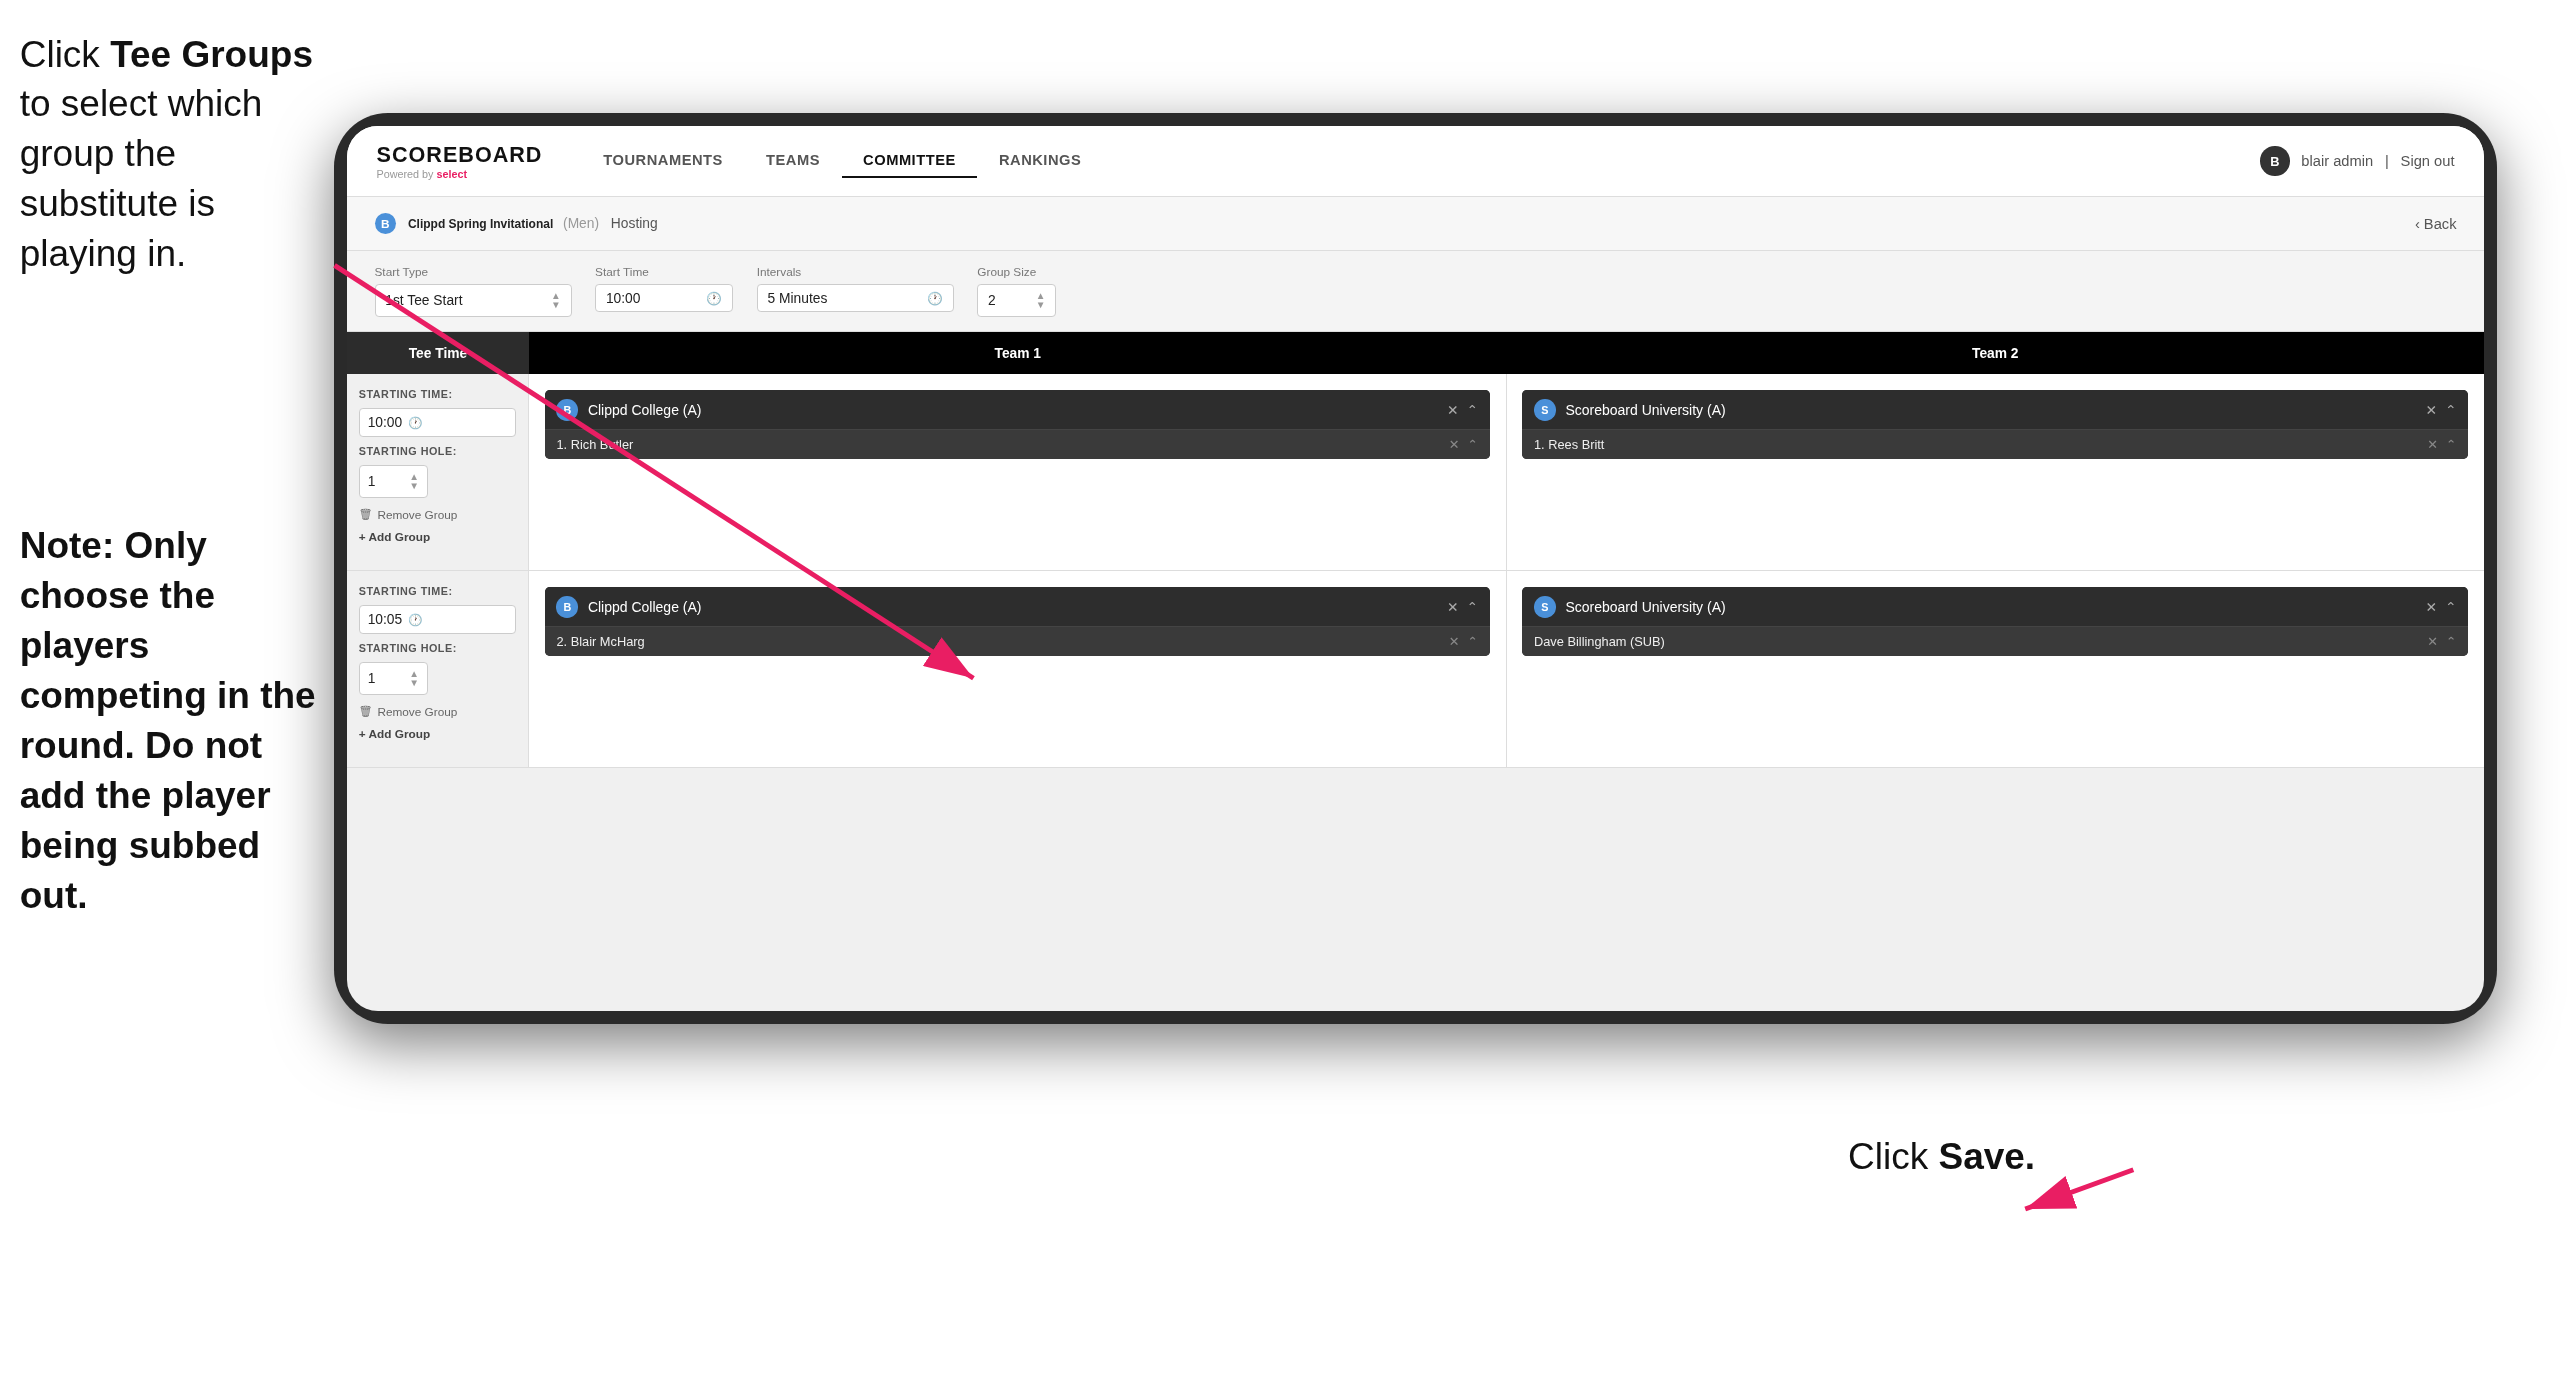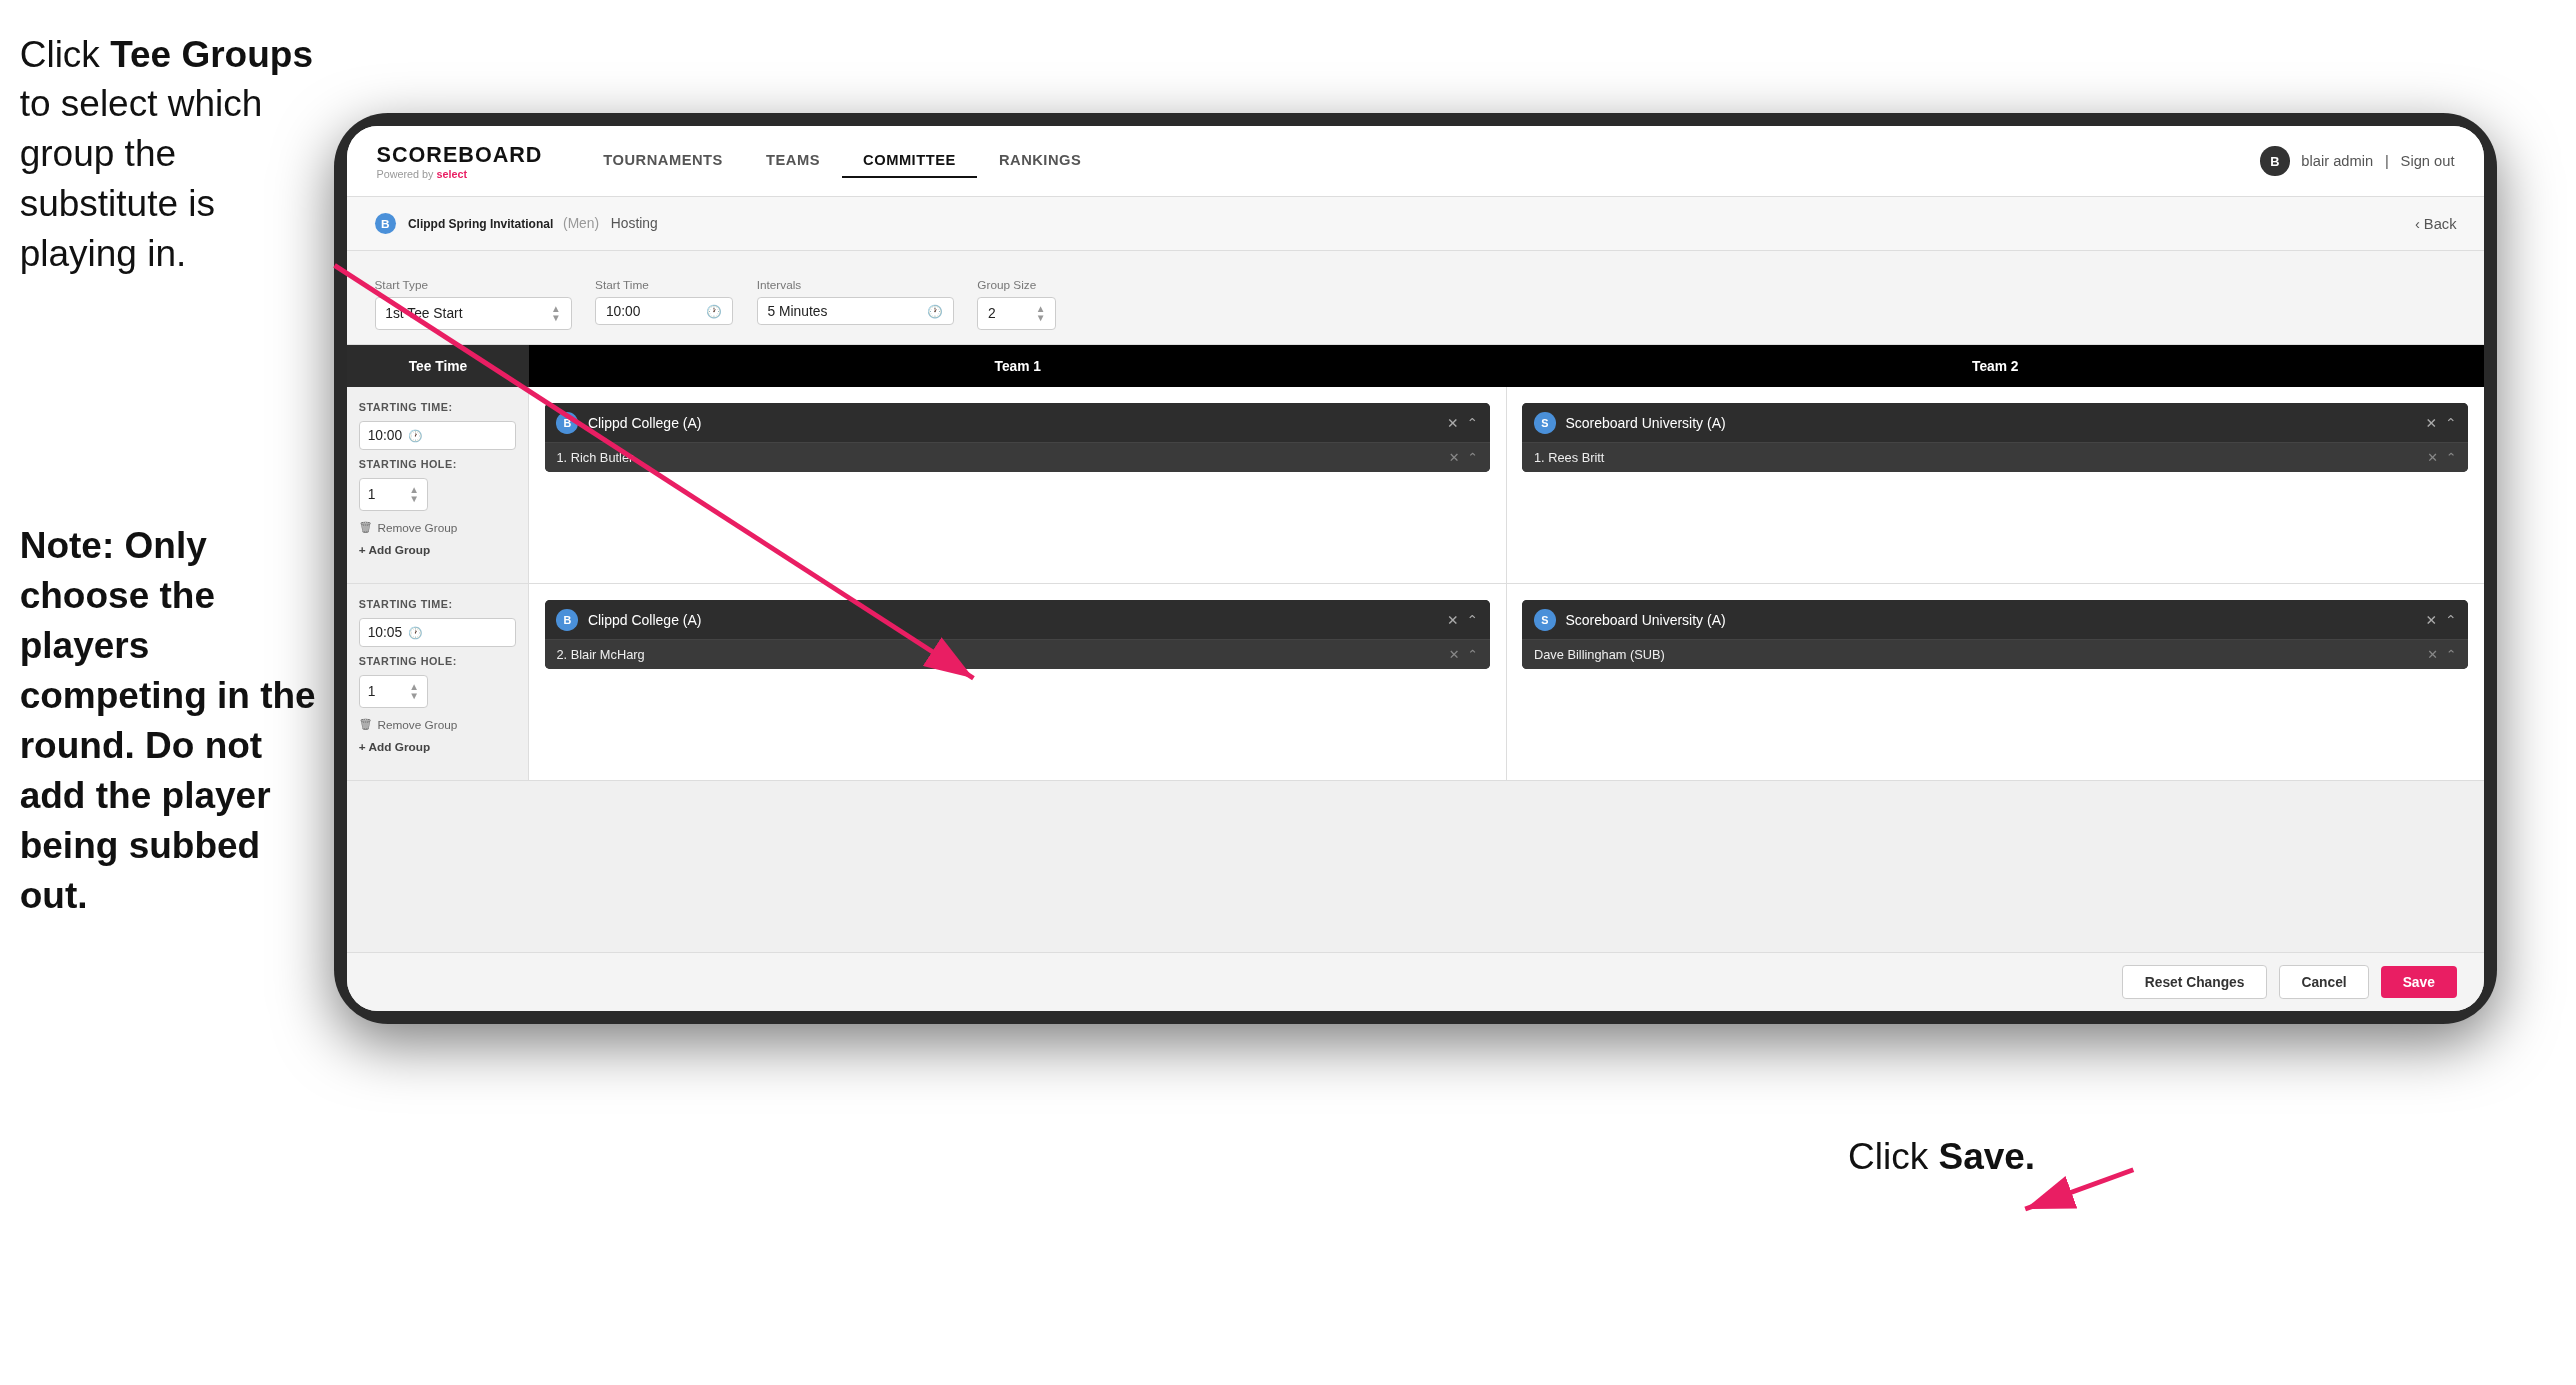--- a/index.html
+++ b/index.html
@@ -193,21 +193,20 @@
     }
     .setting-group {
       display: flex;
       flex-direction: column;
       gap: 4.9px;
     }
     .setting-label {
       font-size: 11.8px;
       color: #777;
       font-weight: 500;
-      margin-top: 13px;
     }
     .setting-input {
       display: flex;
       align-items: center;
       background: #fff;
       border: 1px solid #ccc;
       border-radius: 3.9px;
       padding: 5.9px 9.8px;
       font-size: 13.8px;
       color: #222;
@@ -638,25 +637,20 @@
                     <span>⌃</span>
                   </div>
                 </div>
               </div>
             </div>
           </div>
 
         </div>
       </div>
 
-      <div class="footer-bar">
-        <button class="btn btn-reset">Reset Changes</button>
-        <button class="btn btn-cancel">Cancel</button>
-        <button class="btn btn-save">Save</button>
-      </div>
 
     </div>
   </div>
 </div>
 
 <div class="instruction-top">
   <span>Click <b>Tee Groups</b> to select which group the substitute is playing in.</span>
 </div>
 
 <div class="instruction-middle">

